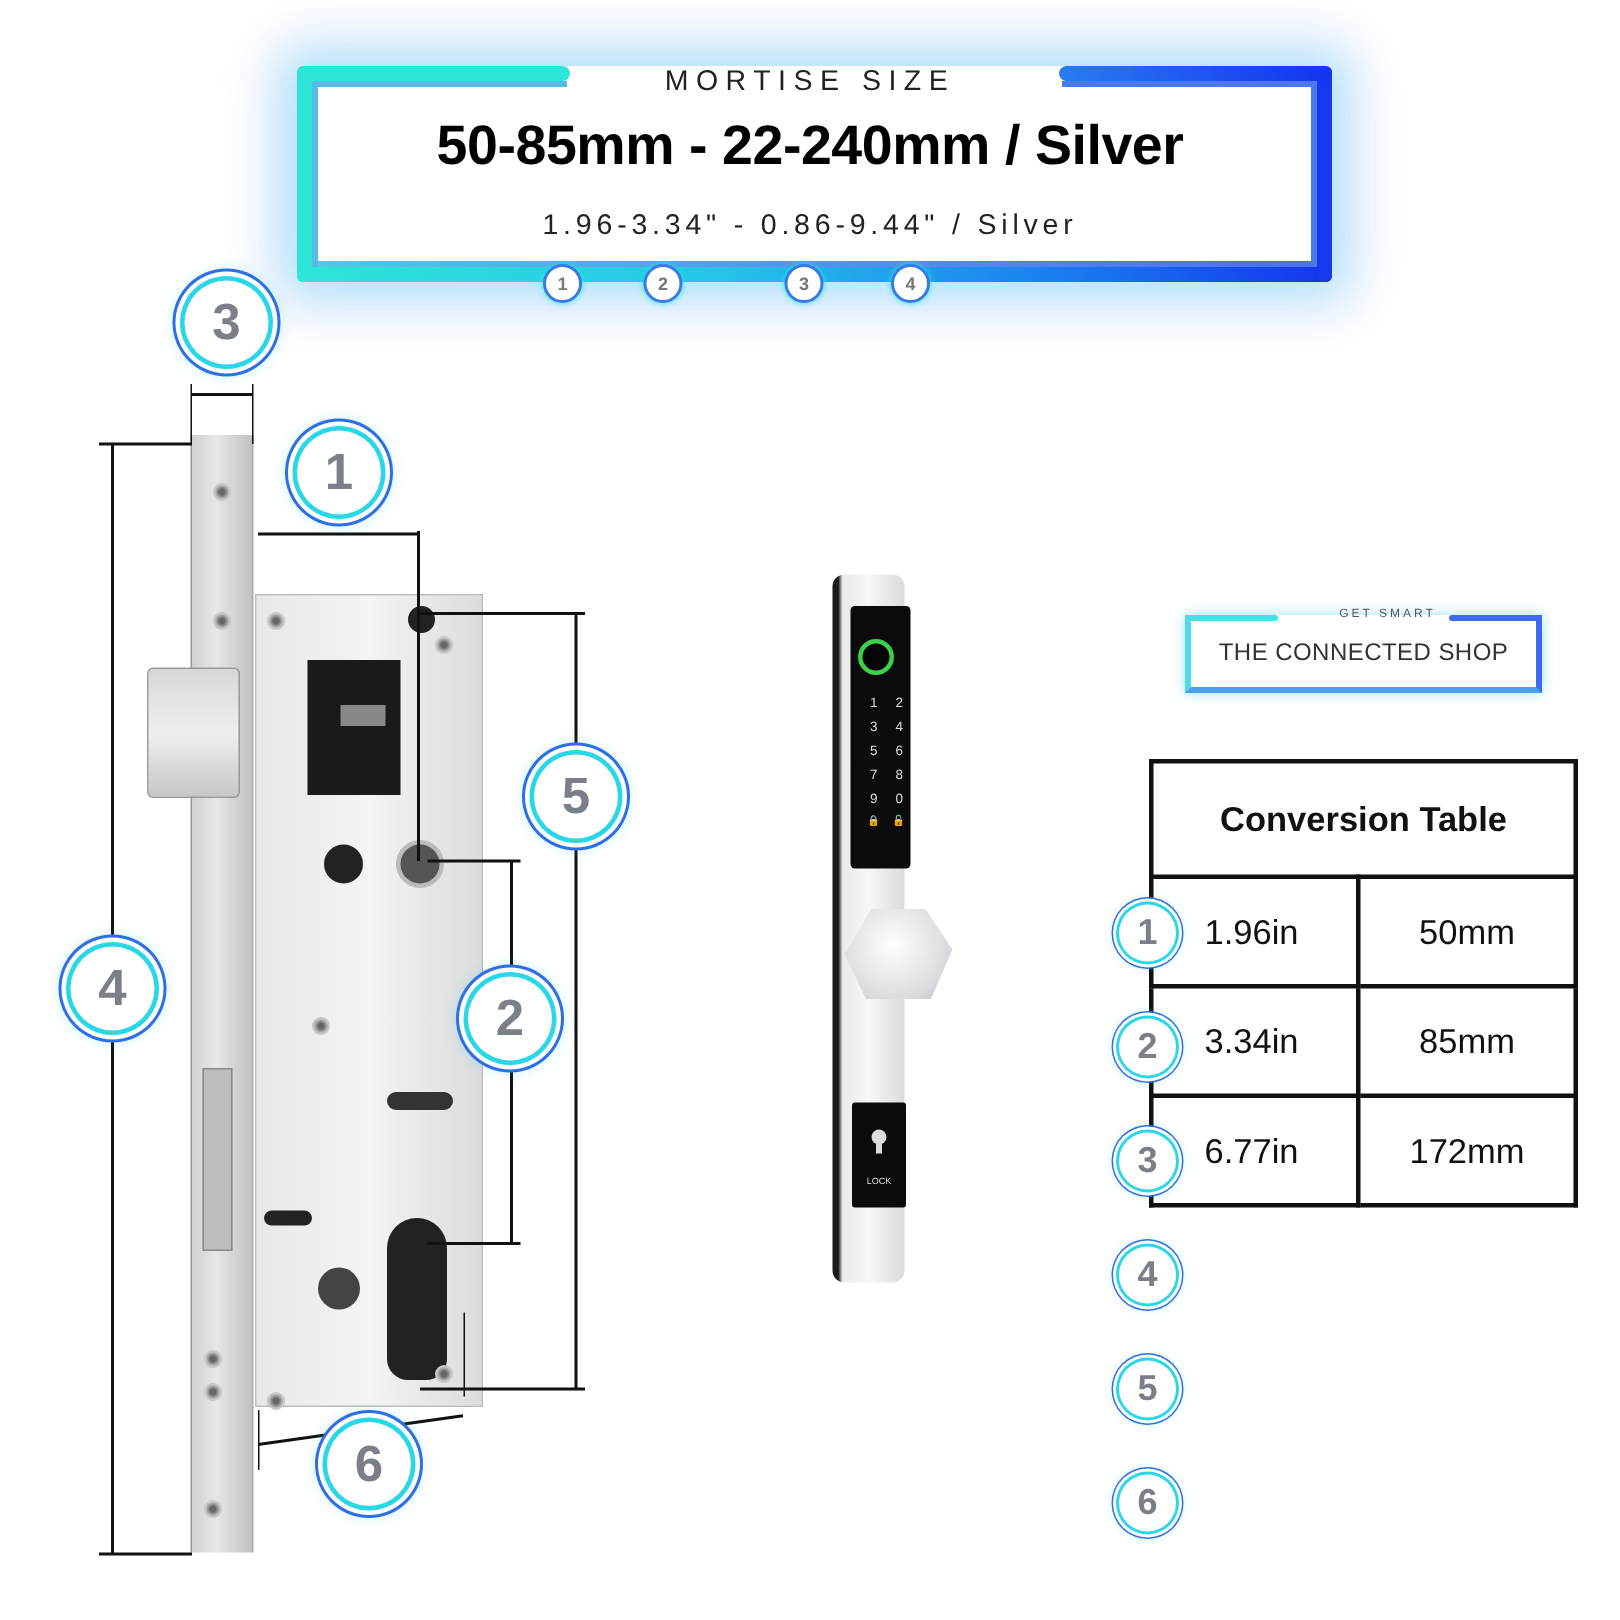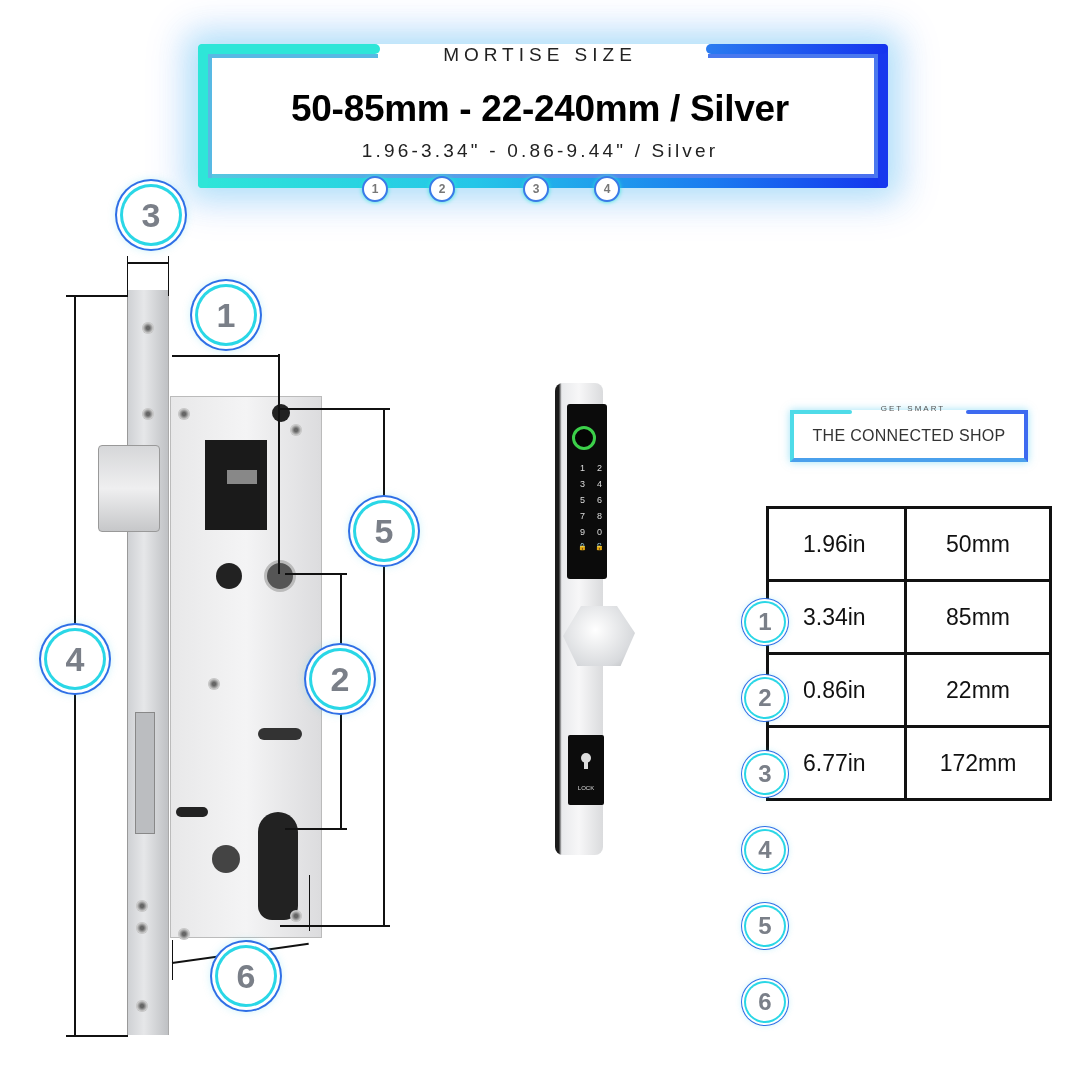--- a/index.html
+++ b/index.html
@@ -15,21 +15,21 @@
   .fl-top-l{left:0;top:0;width:182px;height:10px;background:#2ee6d8;border-radius:5px;}
   .fl-top-r{right:0;top:0;width:182px;height:10px;background:linear-gradient(90deg,#2a7cf0,#1433ee);border-radius:5px;}
   .inner-line{position:absolute;background:#5fa6e8;}
   .il-bottom{left:10px;right:10px;bottom:10px;height:4px;background:linear-gradient(90deg,#55c8e0,#5a90ea,#4a70f0);}
   .il-left{left:10px;top:10px;bottom:10px;width:4px;background:#58b9e4;}
   .il-right{right:10px;top:10px;bottom:10px;width:4px;background:#4a78ee;}
   .il-top-l{left:10px;top:10px;width:170px;height:4px;background:#58b9e4;}
   .il-top-r{right:10px;top:10px;width:170px;height:4px;background:#4a78ee;}
 
   .hdr-sub{position:absolute;left:0;width:1080px;top:44px;text-align:center;font-size:19px;letter-spacing:5px;color:#222;}
-  .hdr-title{position:absolute;left:0;width:1080px;top:88px;text-align:center;font-size:37px;font-weight:bold;color:#000;letter-spacing:-0.3px;}
+  .hdr-title{position:absolute;left:0;width:1080px;top:76px;text-align:center;font-size:37px;font-weight:bold;color:#000;letter-spacing:-0.3px;}
   .hdr-imperial{position:absolute;left:0;width:1080px;top:140px;text-align:center;font-size:19px;letter-spacing:3.2px;color:#222;}
 
   .mini-badge{position:absolute;width:22px;height:22px;border-radius:50%;background:#fff;border:2px solid #3a7ae8;box-shadow:0 0 4px #2ee6d8;color:#777;font-size:12px;font-weight:bold;display:flex;align-items:center;justify-content:center;top:176px;}
 
   
   .badge{position:absolute;border-radius:50%;background:#fff;display:flex;align-items:center;justify-content:center;color:#7a7f88;font-weight:bold;
     box-shadow:0 0 0 3px #2ad7e6, 0 0 0 6px #fff, 0 0 0 8px #2f6fe6, 0 0 10px 6px rgba(40,200,230,0.35);}
   .badge.lg{width:56px;height:56px;font-size:34px;}
   .badge.sm{width:38px;height:38px;font-size:24px;box-shadow:0 0 0 2px #2ad7e6,0 0 0 4px #fff,0 0 0 5px #2f6fe6,0 0 6px 4px rgba(40,200,230,0.3);}
 
@@ -56,21 +56,21 @@
   .keyslot{position:absolute;left:568px;top:735px;width:36px;height:70px;background:#0c0c0c;border-radius:2px;}
   .keyslot .keyico{position:absolute;left:13px;top:18px;width:10px;height:10px;border-radius:50%;background:#ddd;}
   .keyslot .keystem{position:absolute;left:16px;top:26px;width:4px;height:8px;background:#ddd;}
   .keyslot .locklbl{position:absolute;left:0;width:36px;top:50px;text-align:center;font-size:6px;color:#ddd;}
 
   
   .logo{position:absolute;left:790px;top:410px;width:238px;height:52px;}
   .logo .lf{position:absolute;left:0;top:0;right:0;bottom:0;border:4px solid #4fdbe8;border-right-color:#3d6af0;border-bottom-color:#4aa0ec;border-top:none;box-shadow:0 0 8px rgba(60,200,240,0.5);}
   .logo .ltl{position:absolute;left:0;top:0;width:62px;height:4px;background:#4fdbe8;border-radius:2px;}
   .logo .ltr{position:absolute;right:0;top:0;width:62px;height:4px;background:#3d6af0;border-radius:2px;}
-  .logo .gs{position:absolute;left:4px;width:238px;top:-6px;text-align:center;font-size:8px;letter-spacing:2px;color:#555;}
+  .logo .gs{position:absolute;left:16px;width:238px;top:-6px;text-align:center;font-size:8px;letter-spacing:2px;color:#555;}
   .logo .name{position:absolute;left:0;width:238px;top:17px;text-align:center;font-size:16px;color:#333;letter-spacing:0.3px;}
 
   
   .ctable{position:absolute;left:766px;top:506px;width:286px;border-collapse:collapse;}
   .ctable td{border:3px solid #111;text-align:center;font-size:23px;color:#111;height:70px;padding:0;}
   .ctable th{border:3px solid #111;font-size:23px;font-weight:bold;color:#111;height:72px;}
   .ctable td.in{width:138px;text-align:left;padding-left:34px;box-sizing:border-box;}
 </style>
 </head>
 <body>
@@ -185,31 +185,30 @@
 <div class="logo">
   <div class="lf"></div>
   <div class="ltl"></div>
   <div class="ltr"></div>
   <div class="gs">GET SMART</div>
   <div class="name">THE CONNECTED SHOP</div>
 </div>
 
 <table class="ctable">
   <tbody>
+      <tr>
+    <th colspan="2">Conversion Table</th>
+  </tr>
   <tr>
     <td class="in">1.96in</td>
     <td>50mm</td>
   </tr>
   <tr>
     <td class="in">3.34in</td>
     <td>85mm</td>
-  </tr>
-  <tr>
-    <td class="in">0.86in</td>
-    <td>22mm</td>
   </tr>
   <tr>
     <td class="in">6.77in</td>
     <td>172mm</td>
   </tr>
 </tbody>
   </table>
 
 <div class="badge sm" style="left:746px;top:603px;">1</div>
 <div class="badge sm" style="left:746px;top:679px;">2</div>

